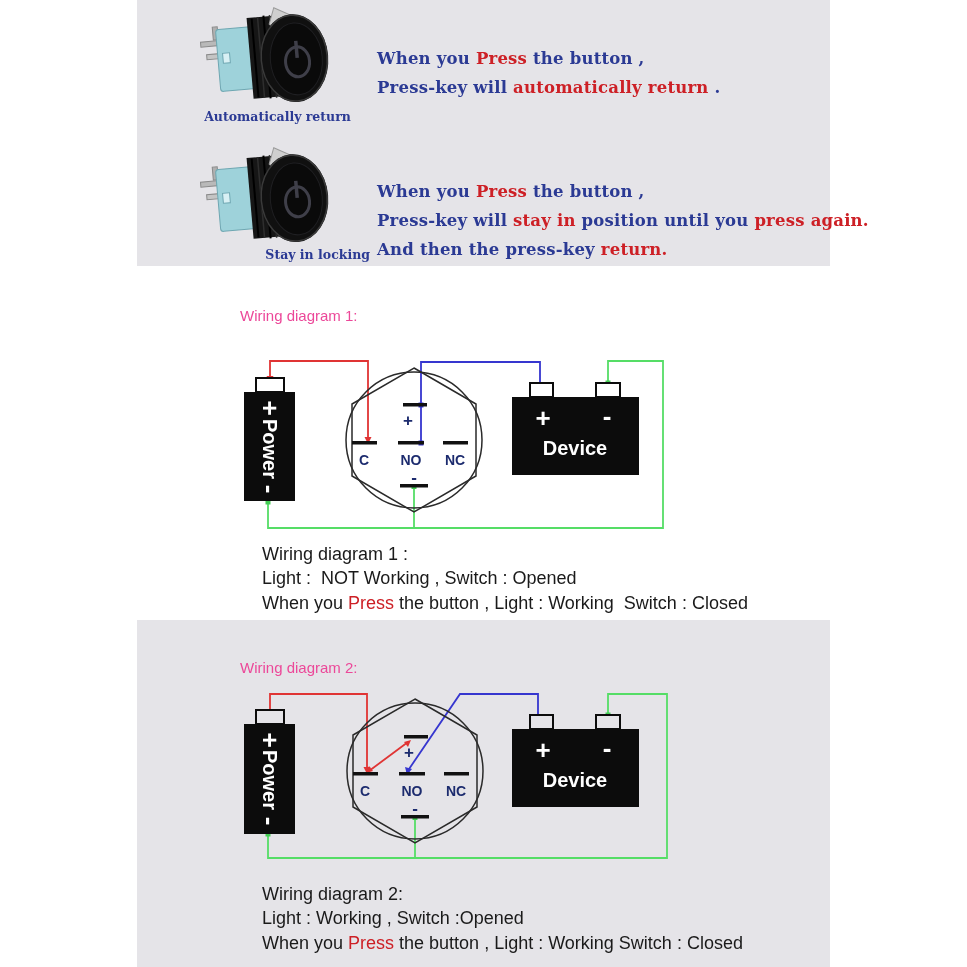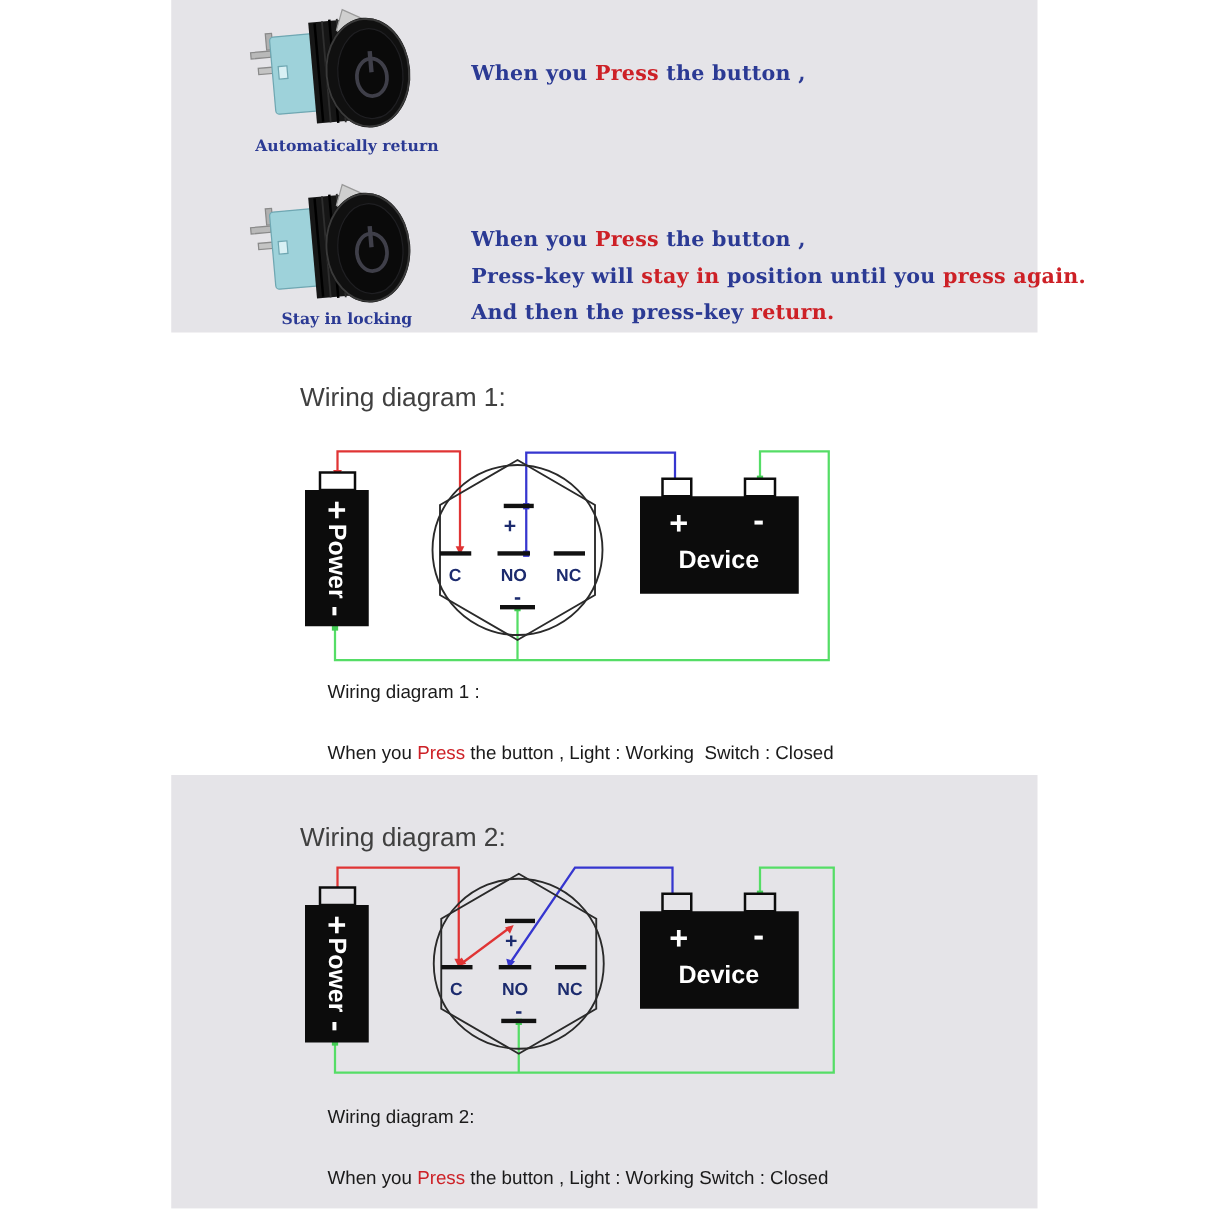--- a/index.html
+++ b/index.html
@@ -9,22 +9,22 @@
   .band-top{top:0;height:266px;}
   .band-bottom{top:620px;height:347px;}
   .abs{position:absolute;}
   
   .serif{font-family:"DejaVu Serif",serif;font-weight:bold;color:#2b3a94;}
   .intro-title{font-size:18px;letter-spacing:.3px;}
   .intro-line{font-size:16.5px;letter-spacing:.2px;white-space:pre;text-align:right;}
   .photo-caption{font-size:12.5px;text-align:center;width:185px;}
   .c-red{color:#cd2026;}
   
-  .dheading{font-size:21px;color:#404040;}
-  .note-line{font-size:15px;color:#1a1a1a;line-height:24.5px;white-space:pre;}
+  .dheading{font-size:15px;color:#ec4899;}
+  .note-line{font-size:18px;color:#1a1a1a;line-height:24.5px;white-space:pre;}
   
   svg text{font-family:"Liberation Sans",sans-serif;}
   .box{fill:#0c0c0c;}
   .tab1{fill:#ffffff;stroke:#0c0c0c;stroke-width:2;}
   .tab2{fill:#e5e4e8;stroke:#0c0c0c;stroke-width:2;}
   .shape{fill:none;stroke:#2a2a2a;stroke-width:1.5;}
   .bar{fill:#111111;}
   .tlabel{fill:#1c2b6e;font-weight:bold;font-size:14px;}
   .tplus{fill:#1c2b6e;font-weight:bold;font-size:17px;}
   .wlabel{fill:#ffffff;font-weight:bold;}
@@ -68,20 +68,21 @@
         <g>
           <ellipse cx="107" cy="59" rx="12" ry="15" fill="none" stroke="#3f3f49" stroke-width="3"></ellipse>
           <line x1="107" y1="38" x2="107" y2="55" stroke="#3f3f49" stroke-width="3.5"></line>
         </g>
       </g>
     </g>
   </svg>
   <div class="abs serif photo-caption" style="left:185px;top:109px;">Automatically return</div>
 
   <div class="abs serif intro-line" style="left:377px;top:49px;"><span>When you </span><span class="c-red">Press</span><span> the button ,</span></div>
+  <div class="abs serif intro-line" style="left:377px;top:78px;"><span>Press-key will </span><span class="c-red">automatically return</span><span> .</span></div>
 
   <svg class="abs" style="left:190px;top:146px;" width="142" height="102" viewBox="0 0 142 102">
     <g transform="rotate(-5 71 51)">
       <g>
         <rect x="12" y="31" width="16" height="5" fill="#b9b9b9" stroke="#8a8a8a"></rect>
         <rect x="17" y="44" width="13" height="5" fill="#c4c4c4" stroke="#8a8a8a"></rect>
         <rect x="25" y="17" width="5" height="13" fill="#b0b0b0" stroke="#8a8a8a"></rect>
       </g>
       <rect x="28" y="20" width="35" height="62" rx="3" fill="#9ed2da" stroke="#6fa7b2"></rect>
       <rect x="33" y="44" width="7" height="10" fill="#d8f0f4" stroke="#6fa7b2"></rect>
@@ -98,21 +99,21 @@
         <ellipse cx="104" cy="55" rx="34" ry="44" fill="#101010"></ellipse>
         <ellipse cx="104" cy="55" rx="33" ry="43" fill="none" stroke="#3a3a3a" stroke-width="1.5"></ellipse>
         <ellipse cx="106" cy="56" rx="26" ry="36" fill="#0a0a0a" stroke="#1f1f22"></ellipse>
         <g>
           <ellipse cx="107" cy="59" rx="12" ry="15" fill="none" stroke="#3f3f49" stroke-width="3"></ellipse>
           <line x1="107" y1="38" x2="107" y2="55" stroke="#3f3f49" stroke-width="3.5"></line>
         </g>
       </g>
     </g>
   </svg>
-  <div class="abs serif photo-caption" style="left:185px;top:247px;">Stay in locking</div>
+  <div class="abs serif photo-caption" style="left:185px;top:247px;text-align:right;">Stay in locking</div>
 
   <div class="abs serif intro-line" style="left:377px;top:182px;"><span>When you </span><span class="c-red">Press</span><span> the button ,</span></div>
   <div class="abs serif intro-line" style="left:377px;top:211px;"><span>Press-key will </span><span class="c-red">stay in</span><span> position until you </span><span class="c-red">press again.</span></div>
   <div class="abs serif intro-line" style="left:377px;top:240px;"><span>And then the press-key </span><span class="c-red">return.</span></div>
 
   <div class="abs dheading" style="left:240px;top:307px;">Wiring diagram 1:</div>
 
   <svg class="abs" style="left:137px;top:345px;" width="694" height="195" viewBox="0 0 694 195">
 
     <polyline class="wire-green" points="471,38 471,16 526,16 526,183 131,183 131,157"></polyline>
@@ -149,20 +150,21 @@
 
     <rect class="tab1" x="393" y="38" width="23" height="14"></rect>
     <rect class="tab1" x="459" y="38" width="24" height="14"></rect>
     <rect class="box" x="375" y="52" width="127" height="78"></rect>
     <text class="wlabel" font-size="26" text-anchor="middle" dominant-baseline="central" x="406" y="73">+</text>
     <text class="wlabel" font-size="26" text-anchor="middle" dominant-baseline="central" x="470" y="71">-</text>
     <text class="wlabel" font-size="20" text-anchor="middle" dominant-baseline="central" x="438" y="103">Device</text>
   </svg>
 
   <div class="abs note-line" style="left:262px;top:542px;"><span>Wiring diagram 1 :</span></div>
+  <div class="abs note-line" style="left:262px;top:566px;"><span>Light :  NOT Working , Switch : Opened</span></div>
   <div class="abs note-line" style="left:262px;top:591px;"><span>When you </span><span class="c-red">Press</span><span> the button , Light : Working  Switch : Closed</span></div>
 
   <div class="abs dheading" style="left:240px;top:659px;">Wiring diagram 2:</div>
 
   <svg class="abs" style="left:137px;top:685px;" width="694" height="185" viewBox="0 0 694 185">
 
     <polyline class="wire-green" points="471,30 471,9 530,9 530,173 131,173 131,149"></polyline>
     <line class="wire-green" x1="278" y1="132" x2="278" y2="173"></line>
     <polyline class="wire-red" points="133,28 133,9 230,9 230,85"></polyline>
     <polygon class="dot-red" points="230,89 226.5,82 233.5,82"></polygon>
@@ -197,15 +199,16 @@
 
     <rect class="tab2" x="393" y="30" width="23" height="14"></rect>
     <rect class="tab2" x="459" y="30" width="24" height="14"></rect>
     <rect class="box" x="375" y="44" width="127" height="78"></rect>
     <text class="wlabel" font-size="26" text-anchor="middle" dominant-baseline="central" x="406" y="65">+</text>
     <text class="wlabel" font-size="26" text-anchor="middle" dominant-baseline="central" x="470" y="63">-</text>
     <text class="wlabel" font-size="20" text-anchor="middle" dominant-baseline="central" x="438" y="95">Device</text>
   </svg>
 
   <div class="abs note-line" style="left:262px;top:882px;"><span>Wiring diagram 2:</span></div>
+  <div class="abs note-line" style="left:262px;top:906px;"><span>Light : Working , Switch :Opened</span></div>
   <div class="abs note-line" style="left:262px;top:931px;"><span>When you </span><span class="c-red">Press</span><span> the button , Light : Working Switch : Closed</span></div>
 
 </div>
 
 </body></html>

